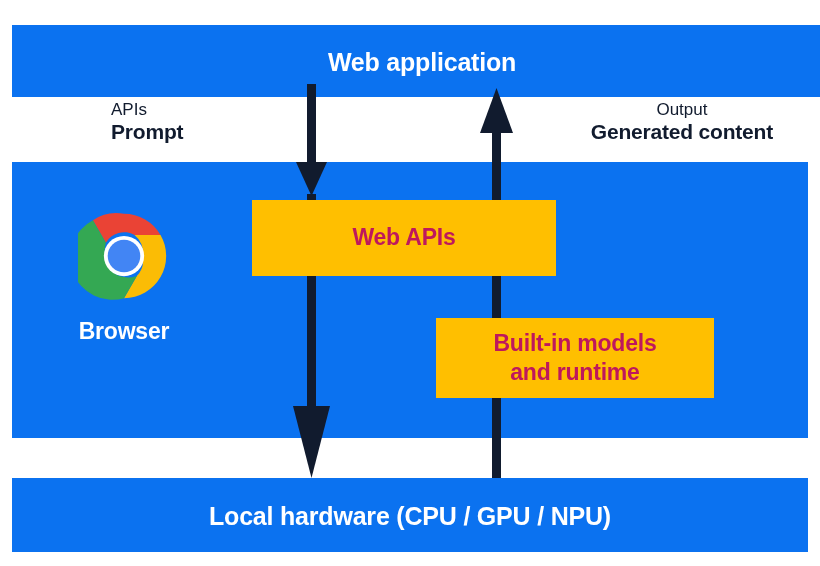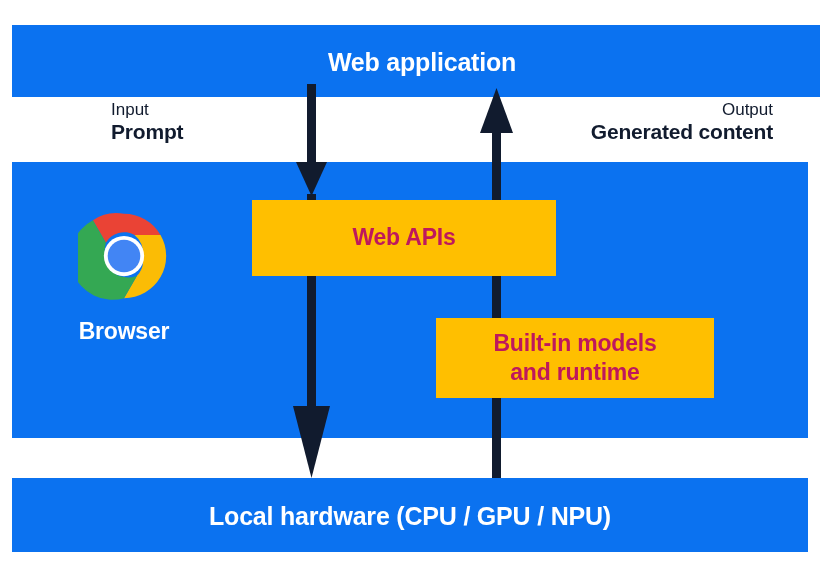--- a/index.html
+++ b/index.html
@@ -87,21 +87,21 @@
     letter-spacing: -0.2px;
   }
   #label-input {
     left: 111px;
     top: 100px;
     text-align: left;
   }
   #label-output {
     right: 47px;
     top: 100px;
-    text-align: right;
+    text-align: center;
   }
 
   
   .yellow-box {
     position: absolute;
     background: #FFBF00;
     display: flex;
     align-items: center;
     justify-content: center;
     text-align: center;
@@ -198,21 +198,21 @@
   </div>
 
   <div class="yellow-box" id="box-builtin-models">
     <span>
       <span>Built-in models</span><br>
       <span>and runtime</span>
     </span>
   </div>
 
   <div class="edge-label" id="label-input">
-    <span class="sub">Input</span>
+    <span class="sub">APIs</span>
     <span class="main">Prompt</span>
   </div>
 
   <div class="edge-label" id="label-output">
     <span class="sub">Output</span>
     <span class="main">Generated content</span>
   </div>
 
 </div>
 

